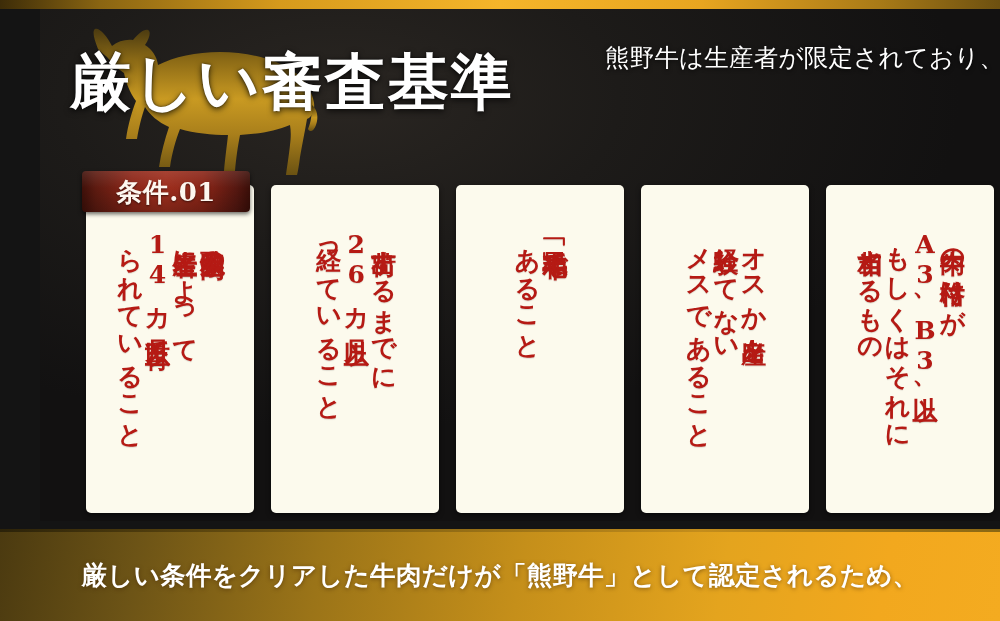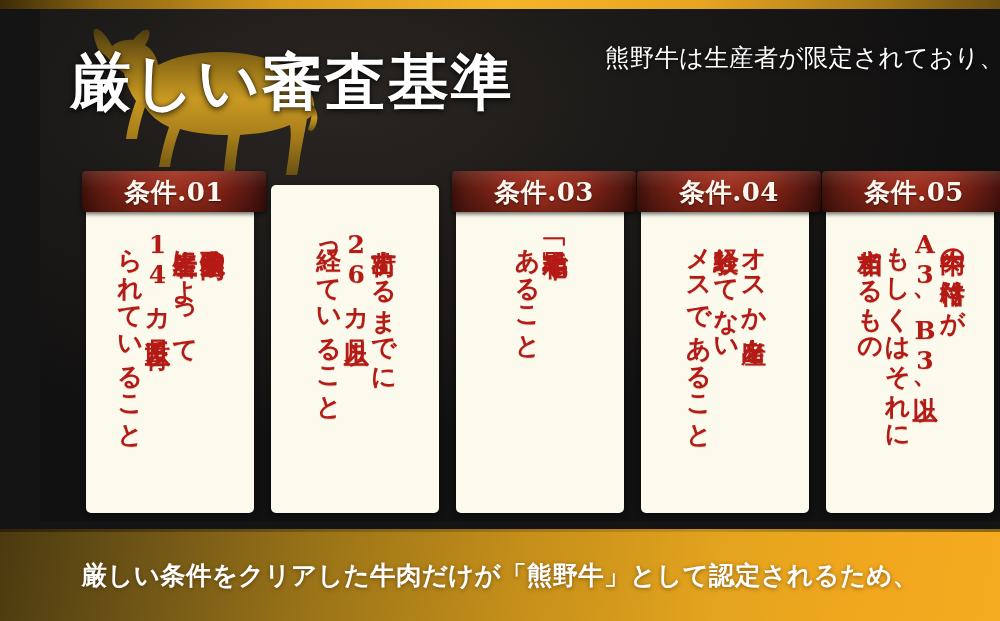--- a/index.html
+++ b/index.html
@@ -115,21 +115,21 @@
     height: 328px;
     background: #fcfaed;
     border-radius: 5px;
     box-shadow: 0 2px 5px rgba(0,0,0,0.55);
   }
 
   .ribbon {
     position: absolute;
     left: 0;
     top: 0;
-    width: 184px;
+    width: 168px;
     height: 41px;
     border-radius: 4px;
     background:
       linear-gradient(180deg, rgba(255,255,255,0.10) 0%, rgba(0,0,0,0.00) 42%, rgba(0,0,0,0.22) 100%),
       linear-gradient(90deg,
         #3f1009 0%,
         #5c1a10 8%,
         #8d2618 30%,
         #9d2e1d 50%,
         #8a2517 72%,
@@ -285,46 +285,37 @@
         <div class="card-body"></div>
         <div class="card-text">
           <span class="vline">出荷するまでに</span>
           <span class="vline">26カ月以上</span>
           <span class="vline">経っていること</span>
         </div>
       </div>
 
       <div class="card">
         <div class="card-body"></div>
-        <div class="ribbon">
-          <span class="ribbon-label">条件.03</span>
-        </div>
         <div class="card-text">
           <span class="vline">「黒毛和牛」で</span>
           <span class="vline">あること</span>
         </div>
       </div>
 
       <div class="card">
         <div class="card-body"></div>
-        <div class="ribbon">
-          <span class="ribbon-label">条件.04</span>
-        </div>
         <div class="card-text">
           <span class="vline">オスか出産を</span>
           <span class="vline">経験してない</span>
           <span class="vline">メスであること</span>
         </div>
       </div>
 
       <div class="card">
         <div class="card-body"></div>
-        <div class="ribbon">
-          <span class="ribbon-label">条件.05</span>
-        </div>
         <div class="card-text">
           <span class="vline">牛肉の格付けが</span>
           <span class="vline">A3、B3以上、</span>
           <span class="vline">もしくはそれに</span>
           <span class="vline">相当するもの</span>
         </div>
       </div>
 
     </div>
   </div>

